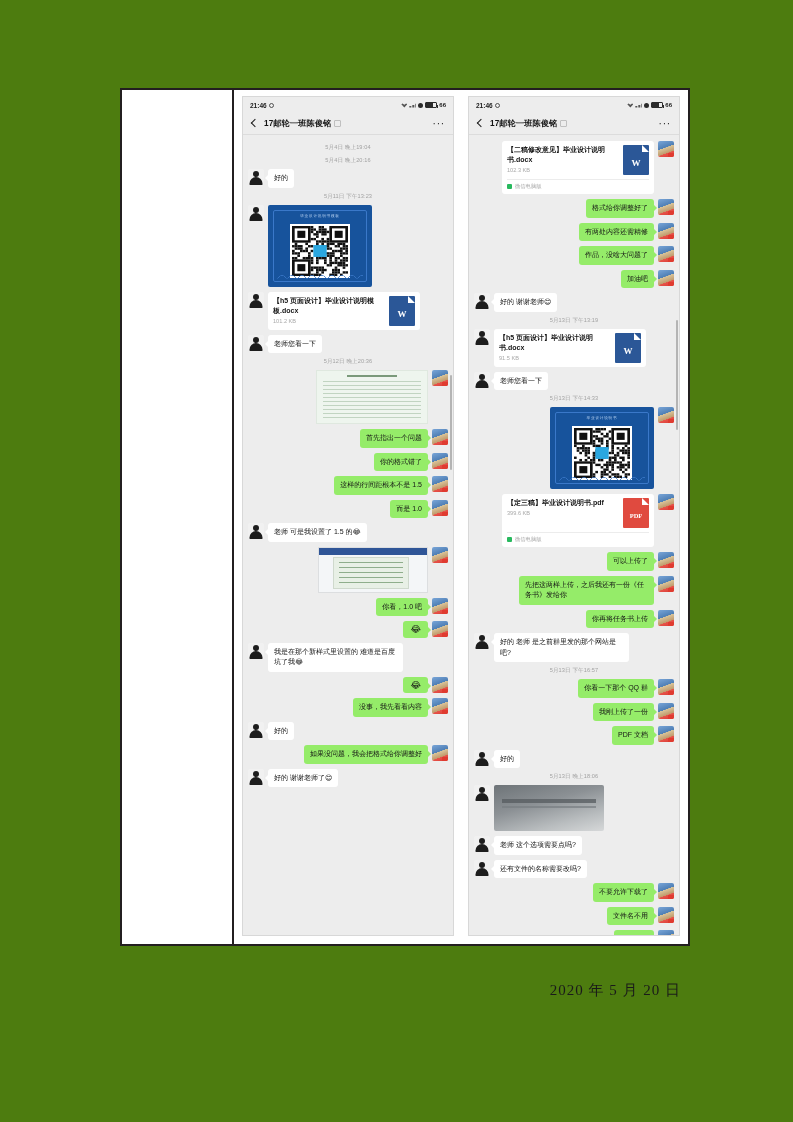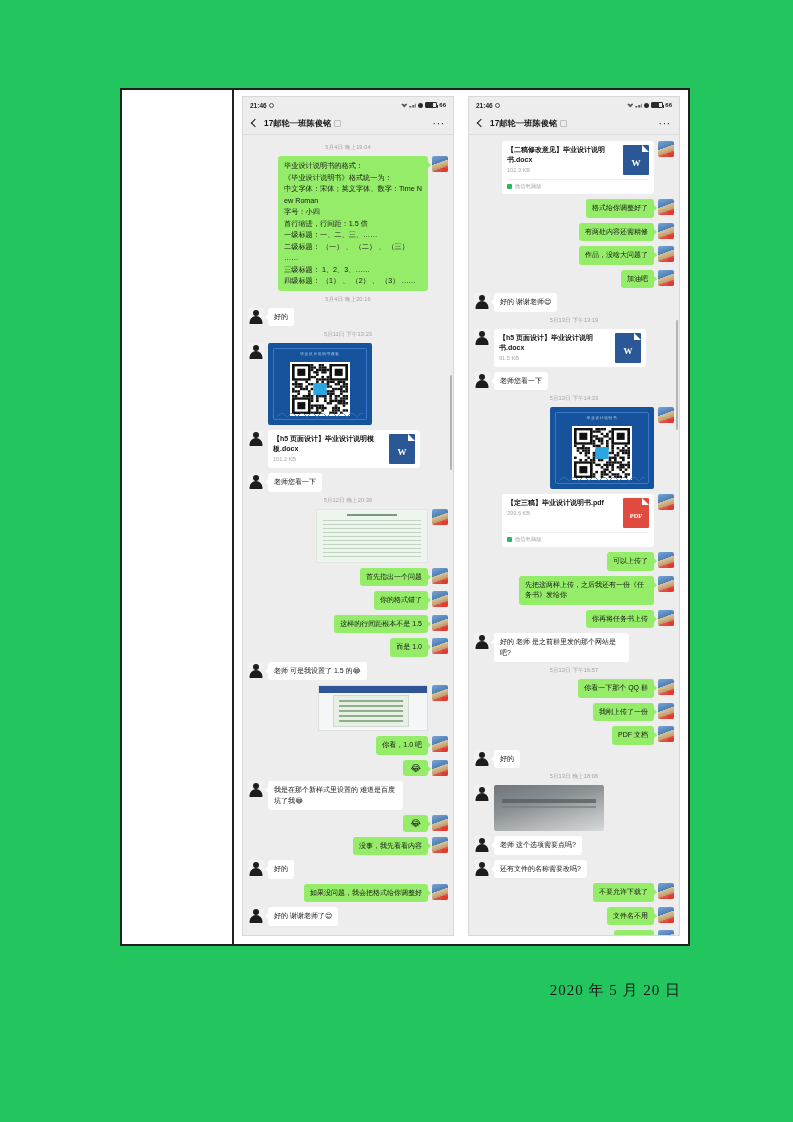--- a/index.html
+++ b/index.html
@@ -2,21 +2,21 @@
 <html><head>
 <meta charset="utf-8">
 <style>
   * { box-sizing: border-box; margin: 0; padding: 0; }
   html, body {
     width: 793px; height: 1122px;
     background: #ffffff;
     font-family: "Liberation Sans", "DejaVu Sans", sans-serif;
     overflow: hidden;
   }
-  .page { position: relative; width: 793px; height: 1122px; background: #22c55e; }
+  .page { position: relative; width: 793px; height: 1122px; background: #4d7c0f; }
 
   
   .doc-table {
     position: absolute;
     left: 120px; top: 88px;
     width: 570px; height: 858px;
     border: 2px solid #231f20;
     display: flex;
     background: #fff;
   }
@@ -260,32 +260,20 @@
           <span class="nav-title">17邮轮一班陈俊铭</span>
           <span class="nav-mute"></span>
           <span class="nav-more">···</span>
         </div>
 
         <div class="chat">
           <div class="scrollbar" style="top:240px;height:95px;"></div>
 
           <div class="tstamp">5月4日 晚上19:04</div>
 
-          <div class="row right">
-            <div class="bubble out format" style="white-space:pre-line">毕业设计说明书的格式：
-《毕业设计说明书》格式统一为：
-中文字体：宋体；英文字体、数字：Time New Roman
-字号：小四
-首行缩进，行间距：1.5 倍
-一级标题：一、二、三、……
-二级标题： （一） 、 （二） 、 （三） ……
-三级标题： 1、2、3、……
-四级标题： （1） 、 （2） 、 （3） ……</div>
-            <div class="avatar me"></div>
-          </div>
 
           <div class="tstamp">5月4日 晚上20:16</div>
 
           <div class="row left">
             <div class="avatar other"></div>
             <div class="bubble in">好的</div>
           </div>
 
           <div class="tstamp">5月11日 下午13:23</div>
 

